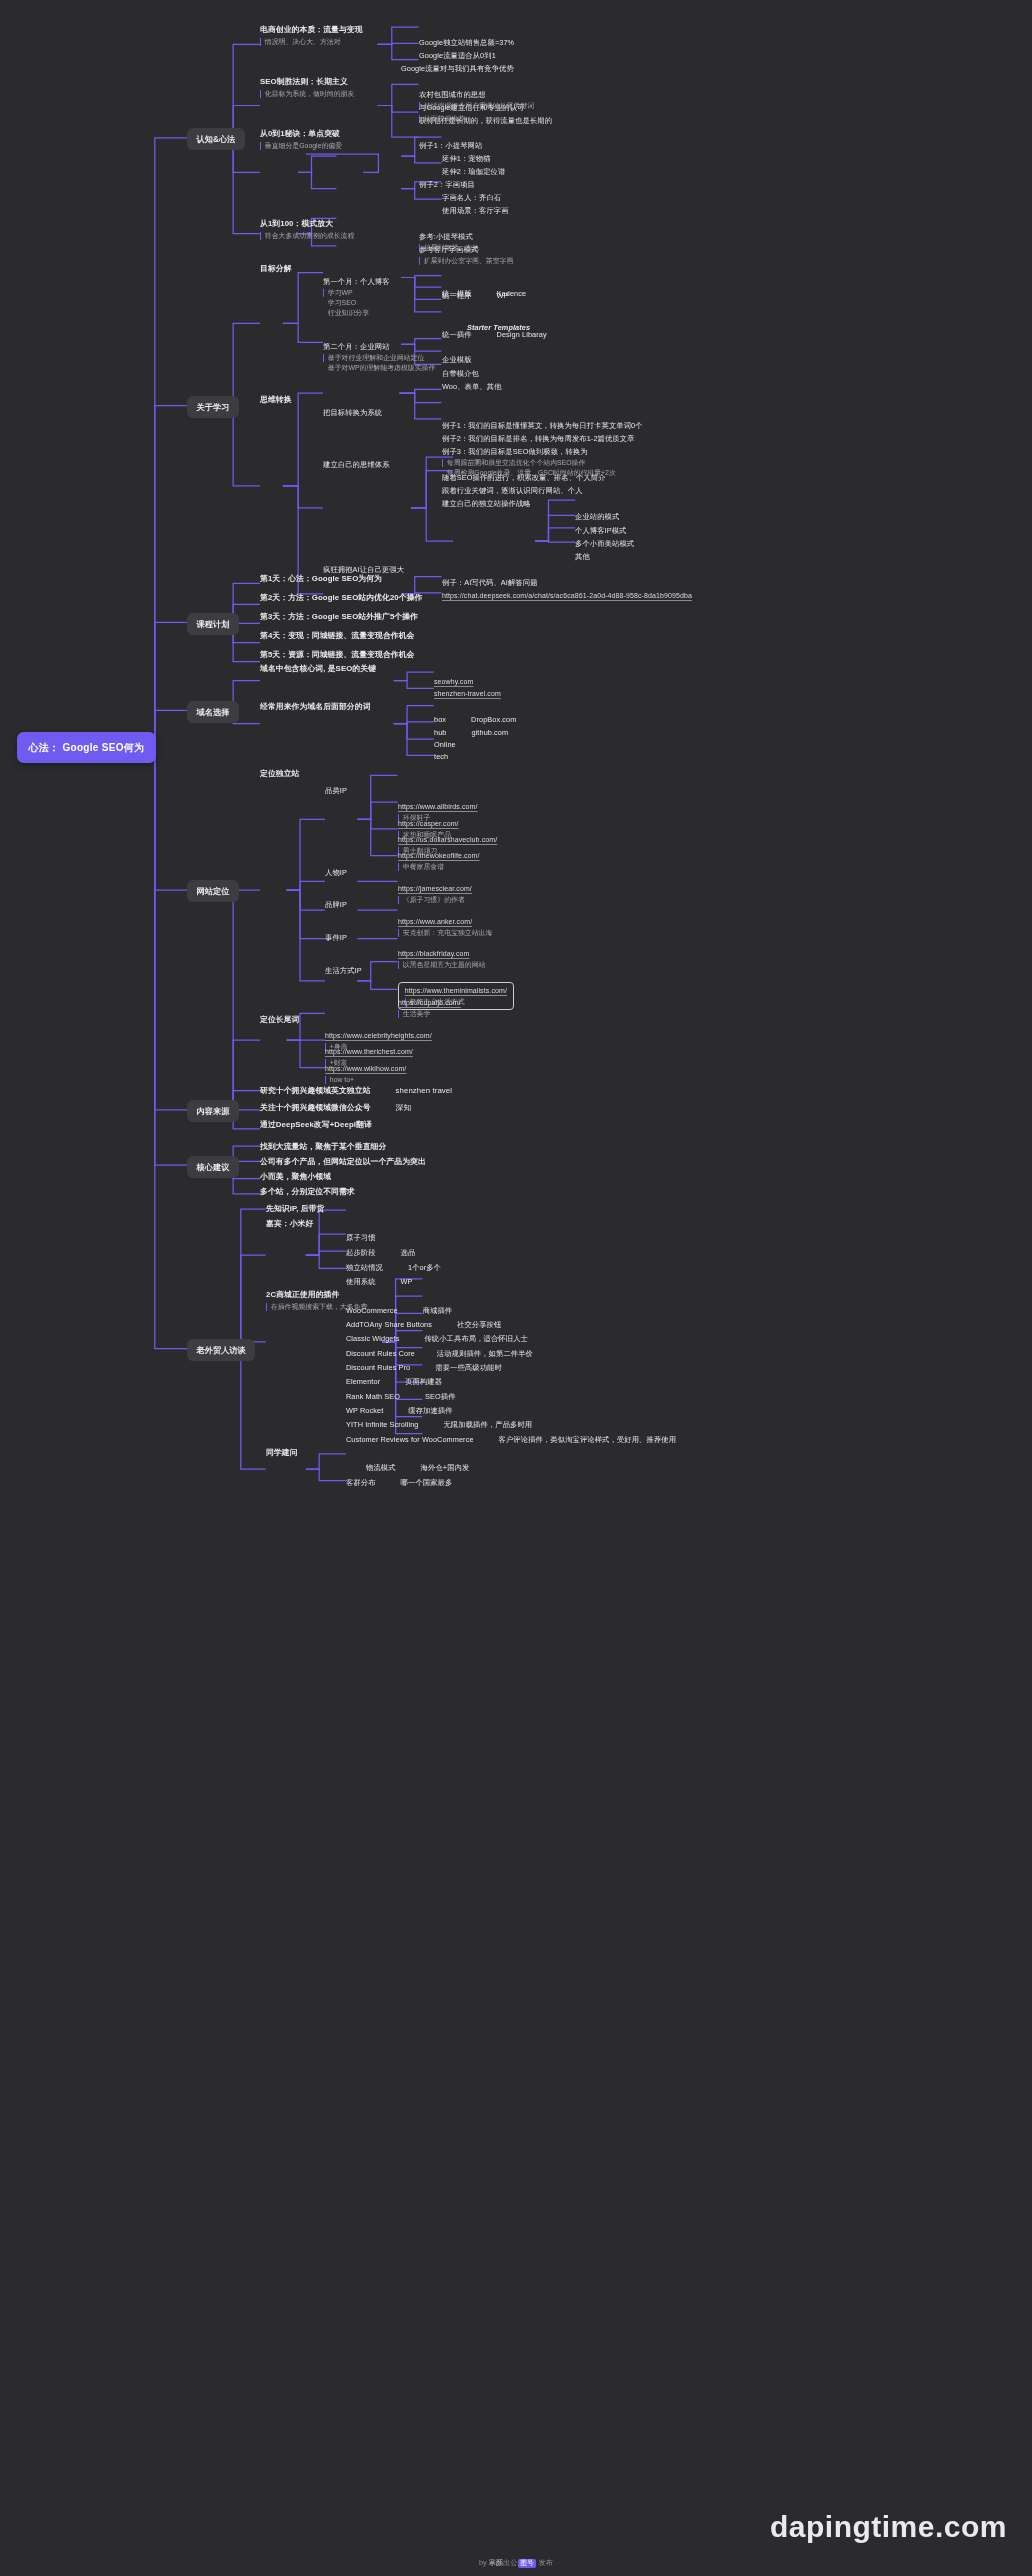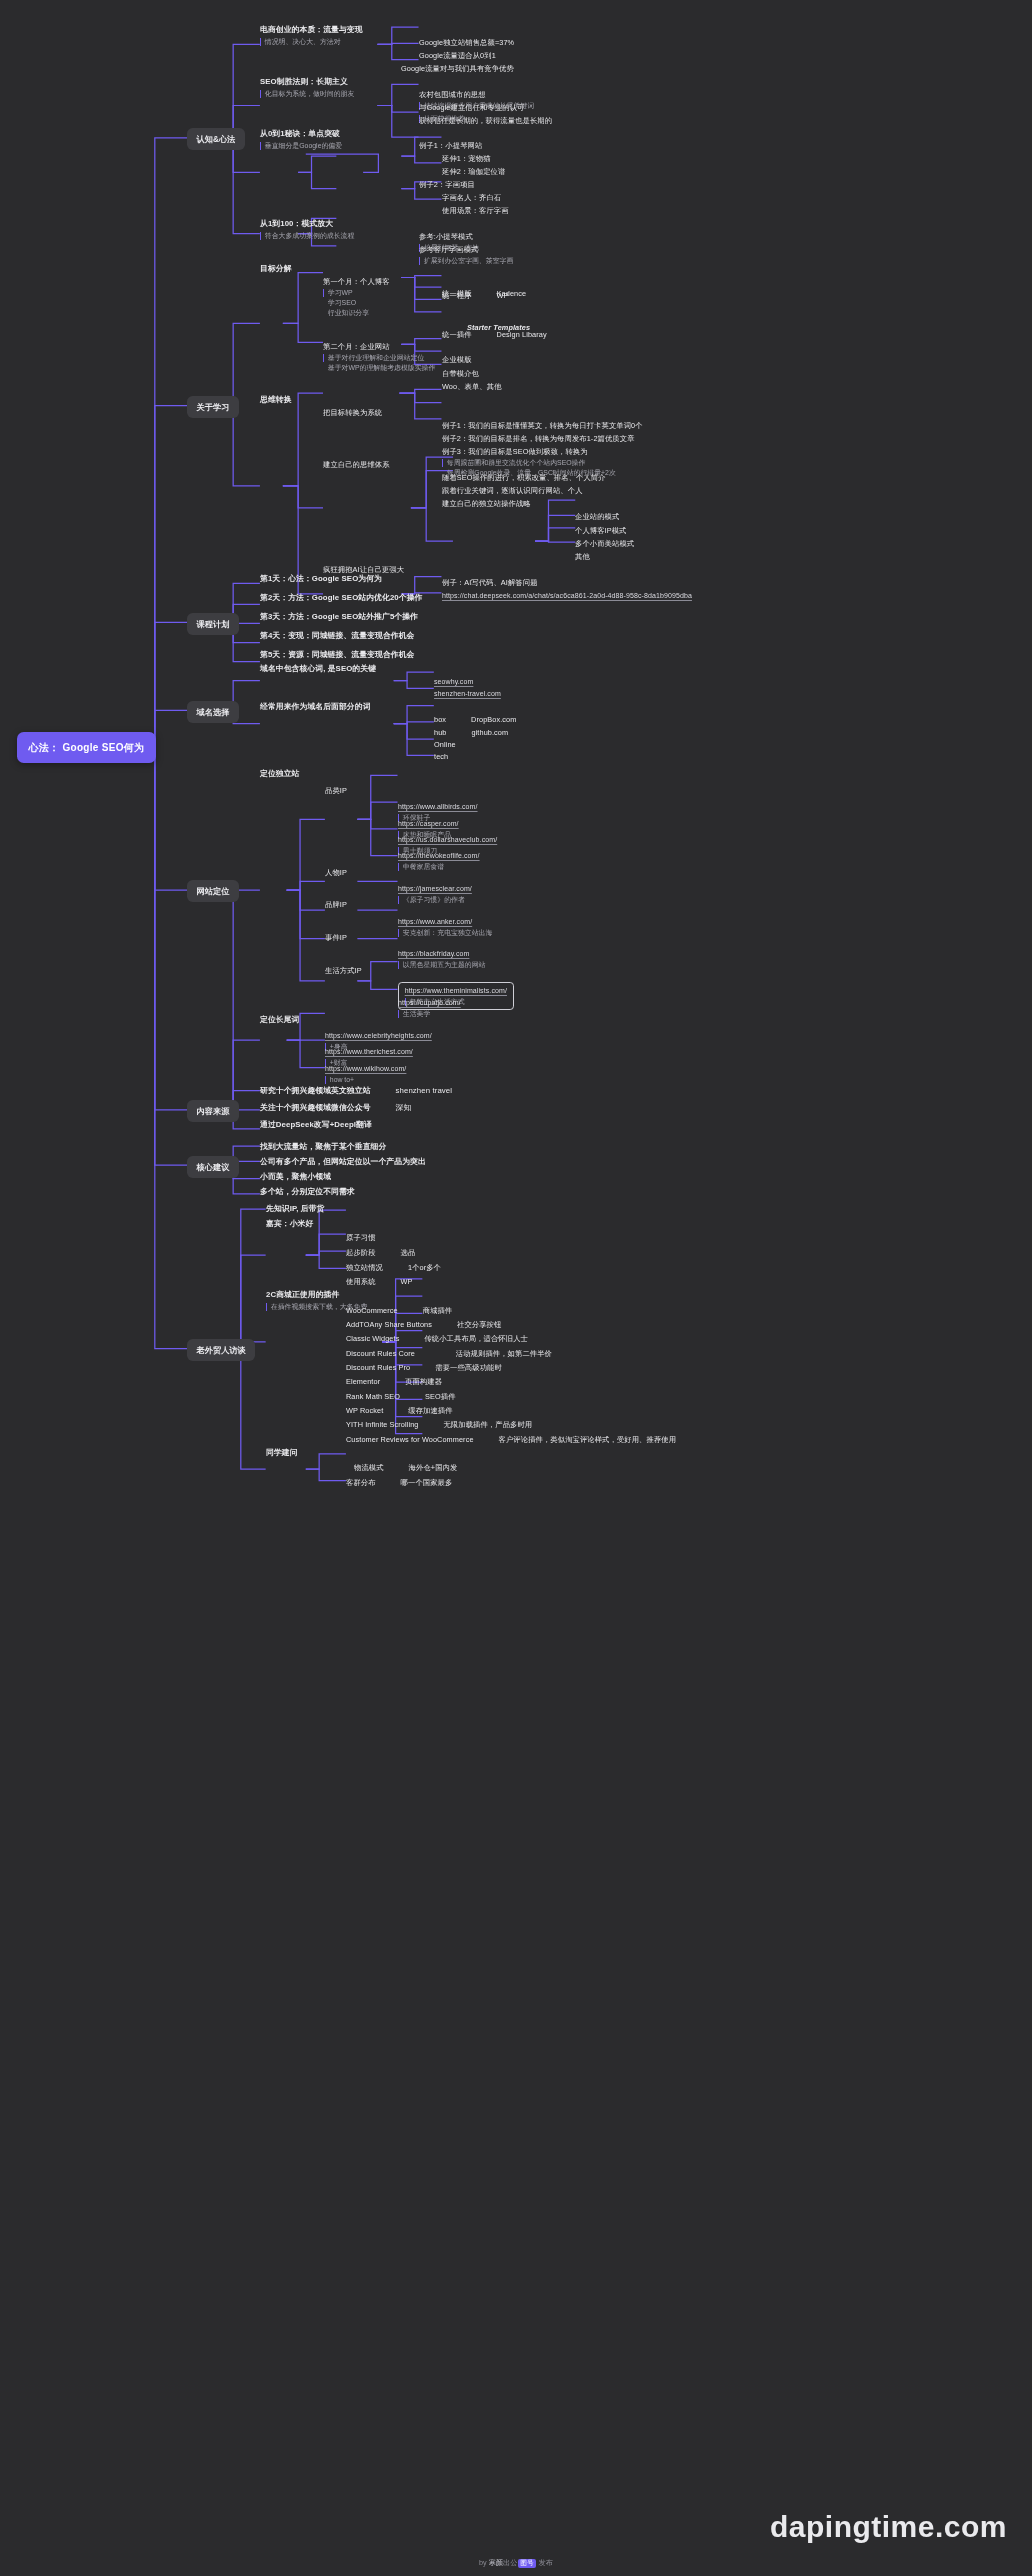--- a/index.html
+++ b/index.html
@@ -582,21 +582,21 @@
       <div class="node small" style="left: 346px; top: 1305px;">
         <span class="ttl">WooCommerce<span class="ttl" style="display: inline-block; margin-left: 25px; font-weight: 400;">商城插件</span></span>
       </div>
       <div class="node small" style="left: 346px; top: 1319px;">
         <span class="ttl">AddTOAny Share Buttons<span class="ttl" style="display: inline-block; margin-left: 25px; font-weight: 400;">社交分享按钮</span></span>
       </div>
       <div class="node small" style="left: 346px; top: 1333px;">
         <span class="ttl">Classic Widgets<span class="ttl" style="display: inline-block; margin-left: 25px; font-weight: 400;">传统小工具布局，适合怀旧人士</span></span>
       </div>
       <div class="node small" style="left: 346px; top: 1348px;">
-        <span class="ttl">Discount Rules Core<span class="ttl" style="display: inline-block; margin-left: 41px; font-weight: 400;">活动规则插件，如第二件半价</span></span>
+        <span class="ttl">Discount Rules Core<span class="ttl" style="display: inline-block; margin-left: 22px; font-weight: 400;">活动规则插件，如第二件半价</span></span>
       </div>
       <div class="node small" style="left: 346px; top: 1362px;">
         <span class="ttl">Discount Rules Pro<span class="ttl" style="display: inline-block; margin-left: 25px; font-weight: 400;">需要一些高级功能时</span></span>
       </div>
       <div class="node small" style="left: 346px; top: 1376px;">
         <span class="ttl">Elementor<span class="ttl" style="display: inline-block; margin-left: 25px; font-weight: 400;">页面构建器</span></span>
       </div>
       <div class="node small" style="left: 346px; top: 1391px;">
         <span class="ttl">Rank Math SEO<span class="ttl" style="display: inline-block; margin-left: 25px; font-weight: 400;">SEO插件</span></span>
       </div>
@@ -605,21 +605,21 @@
       </div>
       <div class="node small" style="left: 346px; top: 1419px;">
         <span class="ttl">YITH Infinite Scrolling<span class="ttl" style="display: inline-block; margin-left: 25px; font-weight: 400;">无限加载插件，产品多时用</span></span>
       </div>
       <div class="node small" style="left: 346px; top: 1434px;">
         <span class="ttl">Customer Reviews for WooCommerce<span class="ttl" style="display: inline-block; margin-left: 25px; font-weight: 400;">客户评论插件，类似淘宝评论样式，受好用、推荐使用</span></span>
       </div>
       <div class="node" style="left: 266px; top: 1448px;">
         <span class="ttl">同学建问</span>
       </div>
-      <div class="node small" style="left: 354px; top: 1462px;">
+      <div class="node small" style="left: 366px; top: 1462px;">
         <span class="ttl">物流模式<span class="ttl" style="display: inline-block; margin-left: 25px; font-weight: 400;">海外仓+国内发</span></span>
       </div>
       <div class="node small" style="left: 346px; top: 1477px;">
         <span class="ttl">客群分布<span class="ttl" style="display: inline-block; margin-left: 25px; font-weight: 400;">哪一个国家最多</span></span>
       </div>
     </div>
 </div>
 
 
 </body></html>

